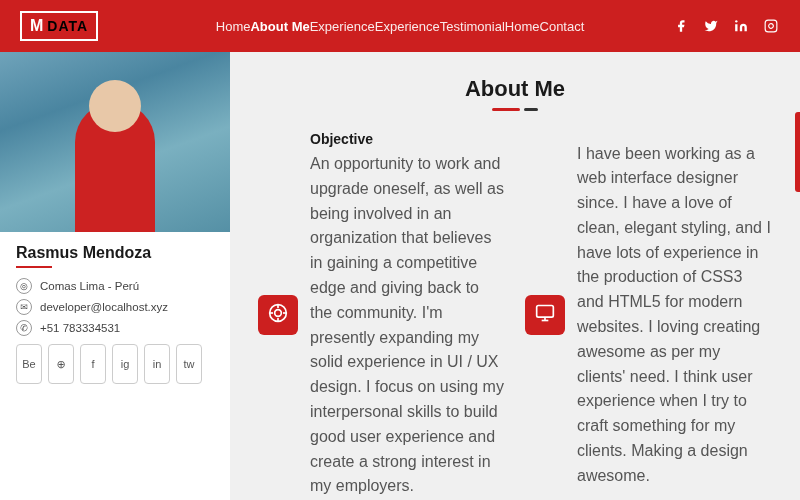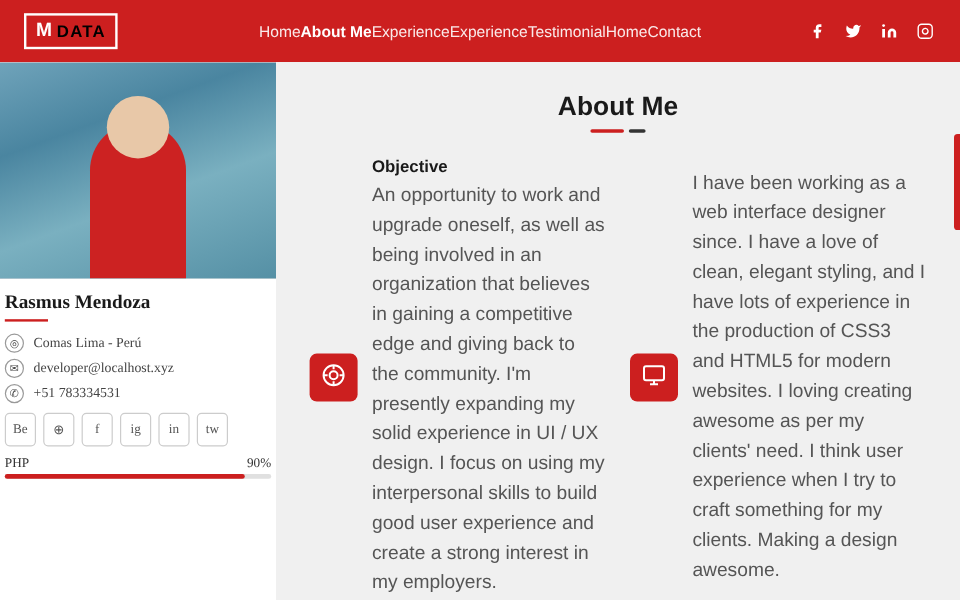--- a/index.html
+++ b/index.html
@@ -123,22 +123,21 @@
       left: 50%;
       transform: translateX(-50%);
       width: 52px;
       height: 52px;
       background: #e8c8a8;
       border-radius: 50%;
       z-index: 1;
     }
 
     .sidebar-content {
-      padding: 12px 4px;
-      font-family: Liberation Serif, serif;
+      padding: 12px 16px;
     }
     .sidebar-name {
       font-size: 16px;
       font-weight: 700;
       color: #1a1a1a;
       margin-bottom: 4px;
     }
     .name-underline {
       width: 36px;
       height: 2px;
@@ -164,21 +163,21 @@
       font-size: 9px;
       flex-shrink: 0;
     }
     .sidebar-social-icons {
       display: flex;
       gap: 6px;
       margin: 8px 0;
     }
     .s-icon {
       width: 26px;
-      height: 28px;
+      height: 40px;
       border: 1.5px solid #ccc;
       border-radius: 4px;
       display: flex;
       align-items: center;
       justify-content: center;
       font-size: 11px;
       color: #555;
       cursor: pointer;
     }
     .skill-row {
@@ -365,29 +364,20 @@
 
       <div class="sidebar-social-icons">
         <div class="s-icon">Be</div>
         <div class="s-icon">⊕</div>
         <div class="s-icon">f</div>
         <div class="s-icon">ig</div>
         <div class="s-icon">in</div>
         <div class="s-icon">tw</div>
       </div>
 
-      <div class="skill-row">
-        <div class="skill-label-row">
-          <span>PHP</span>
-          <span>90%</span>
-        </div>
-        <div class="skill-bar-bg">
-          <div class="skill-bar-fill" style="width:90%"></div>
-        </div>
-      </div>
 
     </div>
   </aside>
 
   <main class="content-area">
     <div class="red-accent-bar"></div>
 
     <h2 class="section-title">About Me</h2>
     <div class="section-underline">
       <div class="underline-red"></div>

